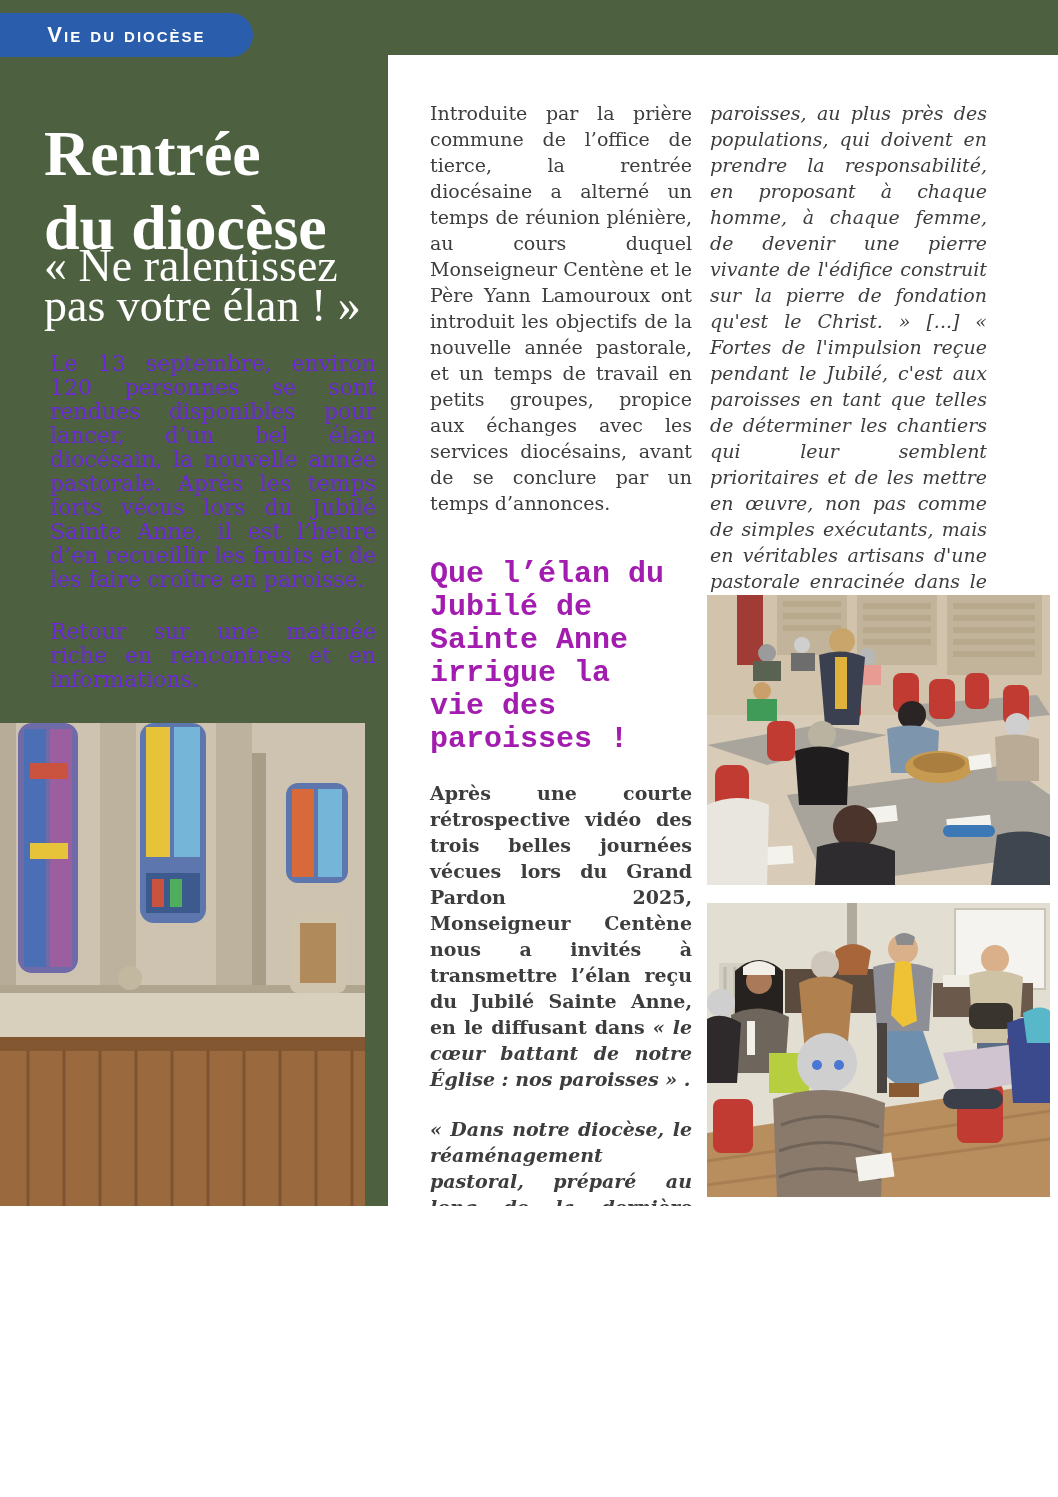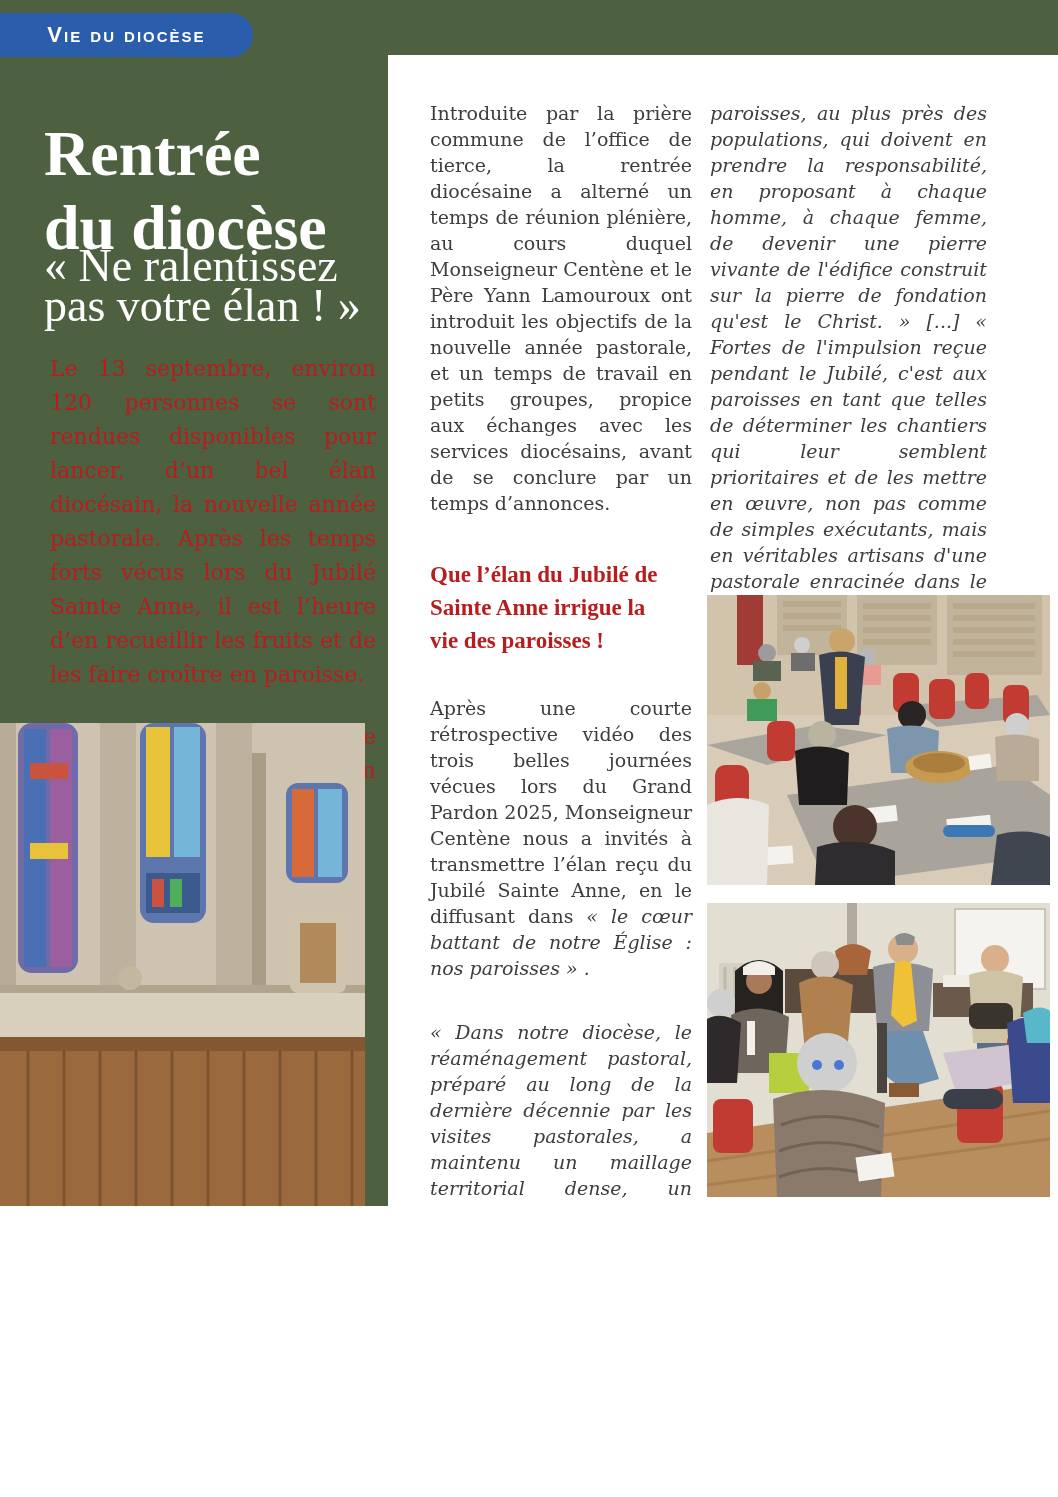--- a/index.html
+++ b/index.html
@@ -13,38 +13,38 @@
          border-radius:0 22px 22px 0;display:flex;align-items:center;justify-content:center;}
   .badge span{color:#ffffff;font-family:"Liberation Sans",sans-serif;font-weight:700;
          font-variant:small-caps;letter-spacing:2px;font-size:22px;}
   
   .headline{position:absolute;left:44px;top:74px;width:330px;color:#ffffff;
          font-family:"Liberation Serif",serif;font-weight:700;font-size:64px;line-height:74px;
          white-space:pre-line;}
   .quote{position:absolute;left:44px;top:246px;width:330px;color:#ffffff;
          font-family:"Liberation Serif",serif;font-size:46px;line-height:40px;
          white-space:pre-line;}
-  .intro{position:absolute;left:50px;top:352px;width:326px;color:#b91c1c;
-         font-size:22px;line-height:34px;text-align:justify;}
+  .intro{position:absolute;left:50px;top:352px;width:326px;color:#6d28d9;
+         font-size:22px;line-height:24px;text-align:justify;}
   .intro p{margin:0 0 28px 0;}
   
   .photo{position:absolute;overflow:hidden;background:#999;}
   .photo svg{display:block;width:100%;height:100%;}
   .photo-church{left:0;top:723px;width:365px;height:672px;}
   .photo-tables{left:707px;top:595px;width:343px;height:290px;}
   .photo-circle{left:707px;top:903px;width:343px;height:294px;}
   .photo-meeting{left:707px;top:1212px;width:343px;height:285px;}
   
   .col{position:absolute;top:100px;color:#3d3d3d;font-size:19px;line-height:26px;text-align:justify;}
   .col-mid{left:430px;width:262px;}
   .col-right{left:710px;width:277px;}
   .col p{margin:0;}
-  .col .para-gap{margin-top:38px;}
-  .subhead{margin:42px 0 0 0;color:#b91c1c;font-family:Liberation Serif, serif;
-         font-weight:700;font-size:23px;line-height:33px;text-align:left;white-space:pre-line;}
+  .col .para-gap{margin-top:24px;font-weight:bold;}
+  .subhead{margin:42px 0 0 0;color:#a21caf;font-family:Liberation Mono, monospace;
+         font-weight:700;font-size:30px;line-height:33px;text-align:left;white-space:pre-line;}
   .ital{font-style:italic;}
   
   .footer{position:absolute;left:100px;top:1430px;display:flex;align-items:center;font-size:19px;}
   .footer .pgnum{color:#efe9d9;font-weight:700;margin-right:34px;}
   .footer .mag{color:#efe9d9;font-weight:700;font-size:21px;margin-right:20px;}
   .footer .issue{color:#15803d;margin-right:8px;}
   .footer .year{color:#4a4745;}
 </style>
 </head>
 <body>

